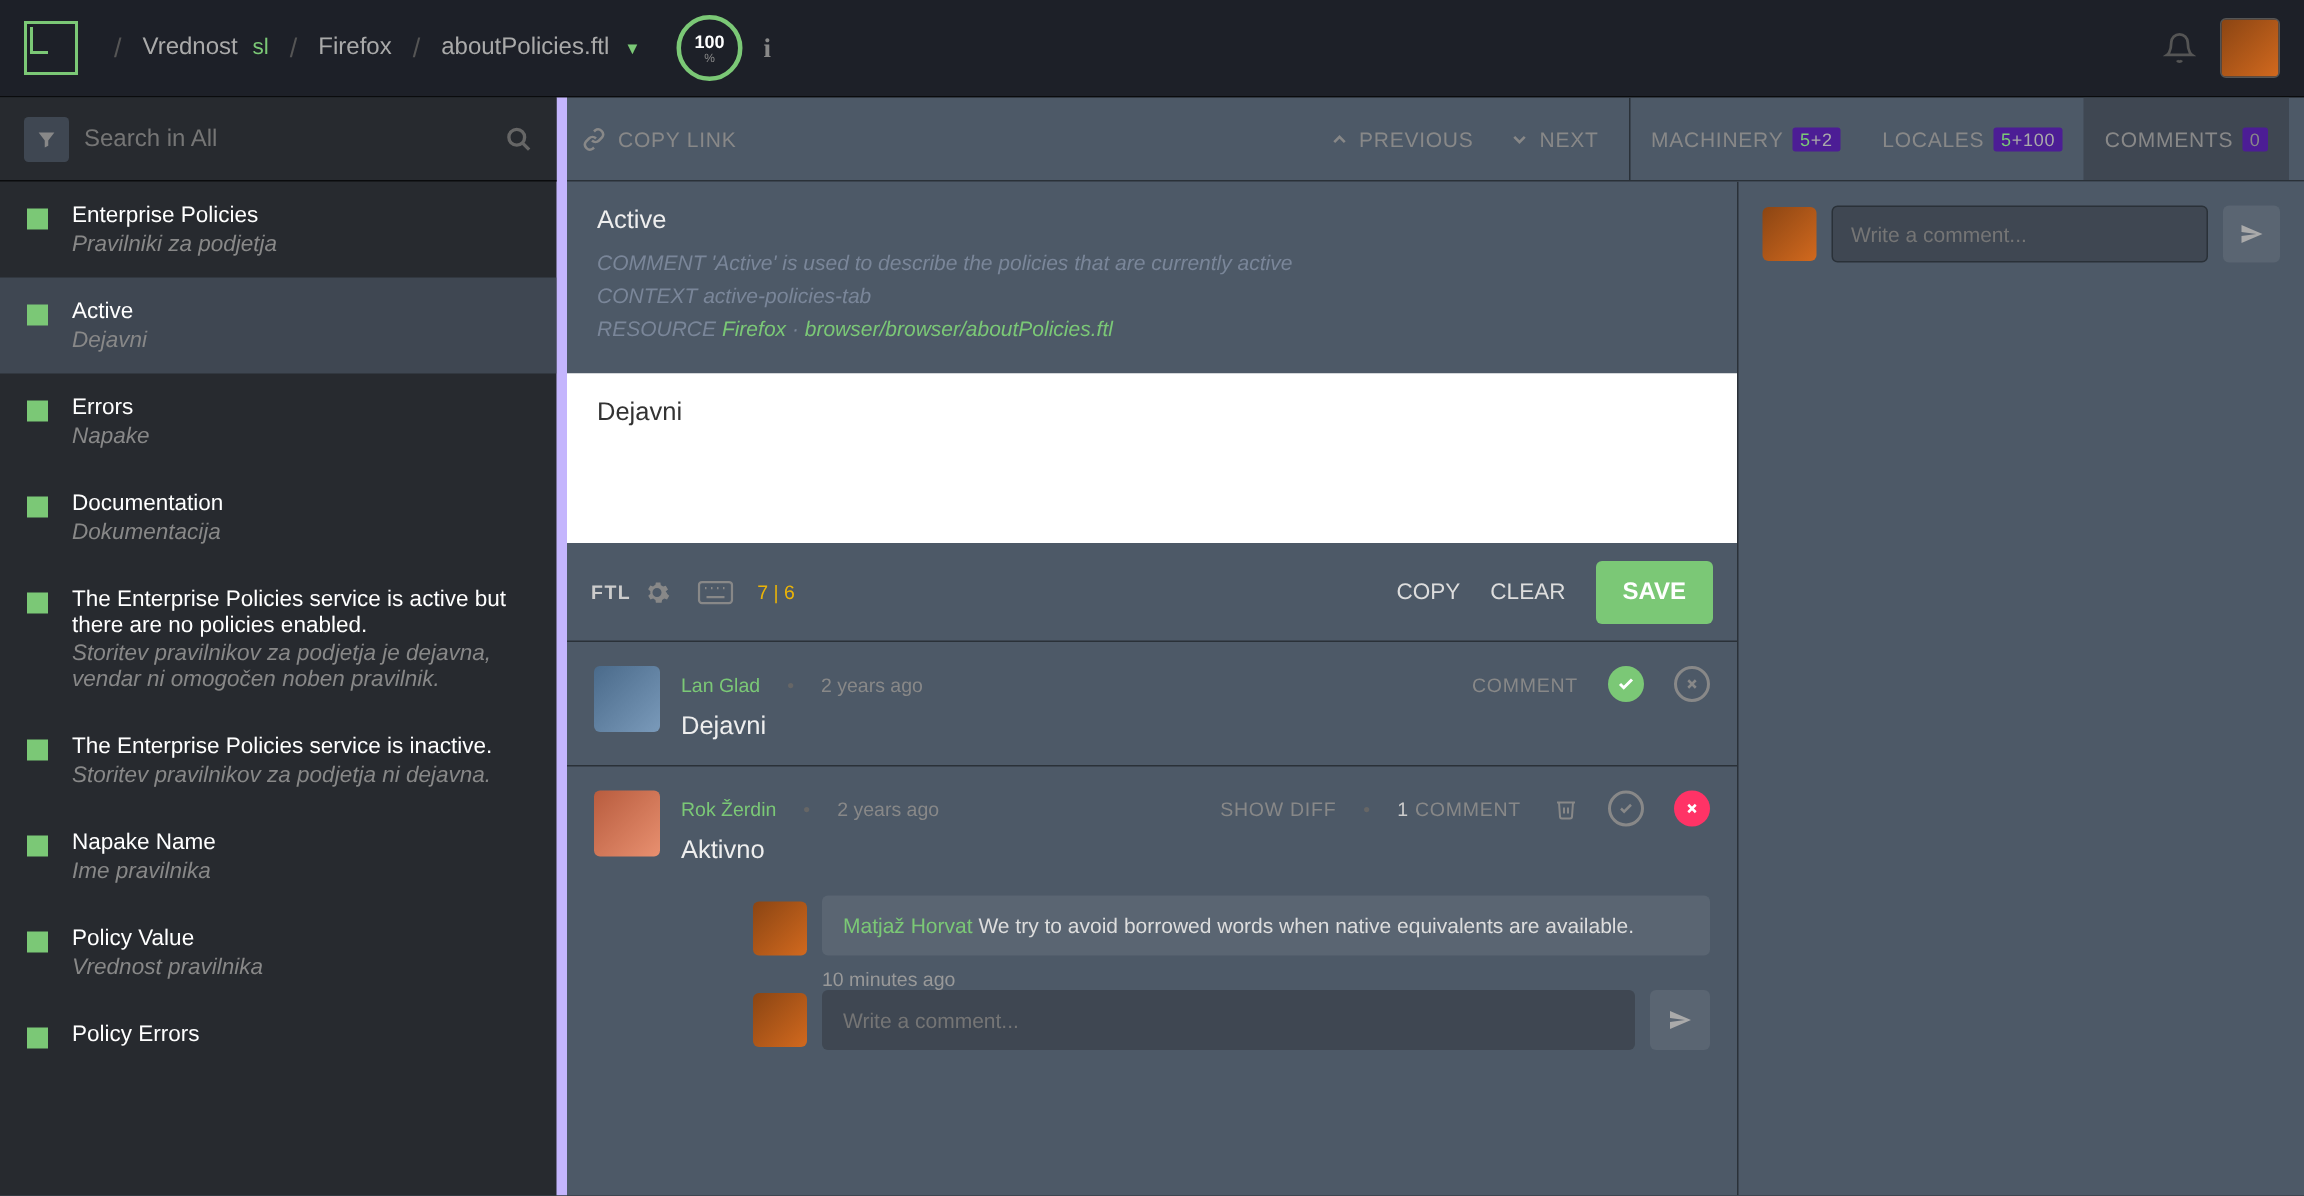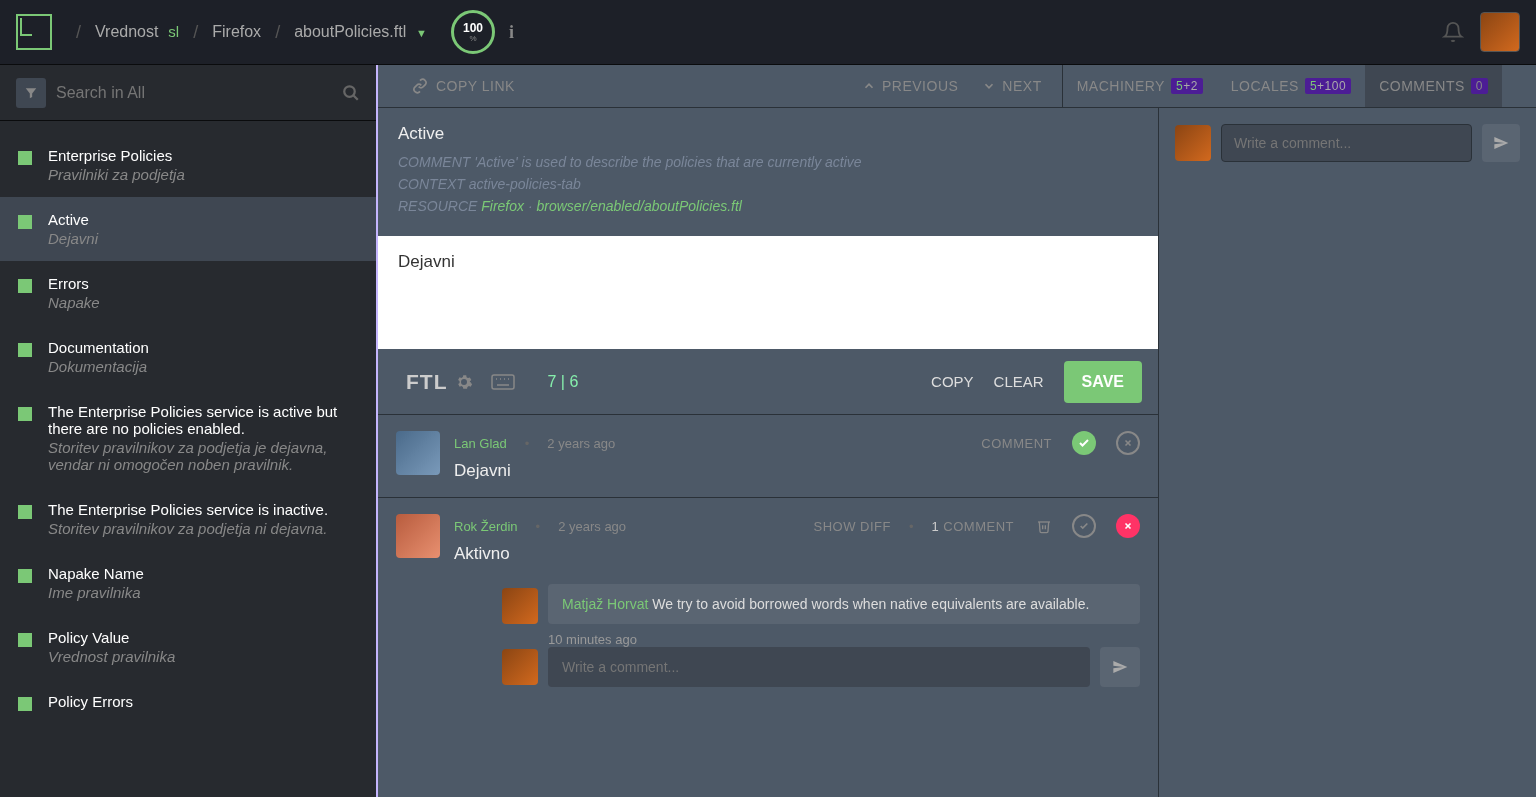--- a/index.html
+++ b/index.html
@@ -21,39 +21,39 @@
     .header-spacer { flex: 1; }
     .bell-icon { color: #555; margin-right: 16px; }
     .avatar { width: 40px; height: 40px; border-radius: 4px; border: 1px solid #555; background: linear-gradient(135deg, #8b4513, #d2691e); }
     .avatar-sm { width: 44px; height: 44px; border-radius: 4px; background: linear-gradient(135deg, #8b4513, #d2691e); flex-shrink: 0; }
     .avatar-xs { width: 36px; height: 36px; border-radius: 4px; background: linear-gradient(135deg, #8b4513, #d2691e); flex-shrink: 0; }
     .avatar-lan { background: linear-gradient(135deg, #4a6a8a, #7a9aba); }
     .avatar-rok { background: linear-gradient(135deg, #b85c3e, #e89070); }
 
     
     .layout { display: flex; height: calc(100vh - 65px); }
-    .sidebar { width: 378px; background: #272a2f; display: flex; flex-direction: column; border-right: 2px solid #c4b5fd; gap: 12px; }
+    .sidebar { width: 378px; background: #272a2f; display: flex; flex-direction: column; border-right: 7px solid #c4b5fd; }
     .main { flex: 1; display: flex; flex-direction: column; background: #4d5967; overflow: hidden; }
 
     
     .search-bar { height: 56px; background: #272a2f; display: flex; align-items: center; padding: 0 16px; border-bottom: 1px solid #0a0b0d; }
     .filter-icon-box { background: #3f4752; width: 30px; height: 30px; border-radius: 3px; display: flex; align-items: center; justify-content: center; color: #888; }
     .search-input { flex: 1; background: transparent; border: none; color: #aaa; font-size: 16px; margin-left: 10px; outline: none; }
     .search-icon { color: #666; }
 
     
     .string-list { flex: 1; overflow-y: auto; }
     .string-item { padding: 14px 18px 14px 48px; position: relative; cursor: pointer; }
     .string-item.active { background: #3f4752; }
     .status-sq { position: absolute; left: 18px; top: 18px; width: 14px; height: 14px; background: #7bc876; }
     .string-source { color: #ffffff; font-size: 15px; margin-bottom: 2px; }
     .string-trans { color: #888; font-size: 15px; font-style: italic; }
 
     
-    .detail-toolbar { height: 43px; display: flex; align-items: center; padding: 0 34px; border-bottom: 1px solid #2a3138; }
+    .detail-toolbar { height: 56px; display: flex; align-items: center; padding: 0 10px; border-bottom: 1px solid #2a3138; }
     .copy-link { display: flex; align-items: center; gap: 8px; color: #888; font-size: 14px; letter-spacing: 0.5px; }
     .detail-toolbar-spacer { flex: 1; }
     .nav-btn { display: flex; align-items: center; gap: 6px; color: #888; font-size: 14px; margin-left: 24px; letter-spacing: 0.5px; }
     .right-tabs { display: flex; align-items: center; margin-left: 20px; border-left: 1px solid #2a3138; height: 100%; }
     .right-tab { padding: 0 14px; color: #888; font-size: 14px; letter-spacing: 0.5px; display: flex; align-items: center; gap: 6px; height: 100%; }
     .right-tab.active { background: #3f4752; }
     .tab-count { background: #4c1d95; padding: 1px 5px; border-radius: 2px; font-size: 12px; }
     .tab-count .green { color: #7bc876; }
     .tab-count .plus { color: #aaa; }
 
@@ -61,24 +61,24 @@
     .detail-meta { padding: 16px 20px; }
     .detail-title { color: #eee; font-size: 17px; margin-bottom: 10px; }
     .meta-line { font-style: italic; font-size: 14px; color: #7a8699; margin-bottom: 6px; }
     .meta-label { color: #7a8699; }
     .meta-link { color: #7bc876; }
 
     
     .editor-area { background: #fff; min-height: 110px; }
     .editor-textarea { width: 100%; min-height: 110px; border: none; padding: 16px 20px; font-size: 17px; color: #333; resize: none; outline: none; font-family: inherit; }
     .editor-bar { height: 66px; display: flex; align-items: center; padding: 0 16px; background: #4d5967; border-bottom: 1px solid #2a3138; }
-    .ftl-tag { color: #ccc; font-size: 21px; font-weight: bold; letter-spacing: 1px; margin-left: 12px; }
+    .ftl-tag { color: #ccc; font-size: 13px; font-weight: bold; letter-spacing: 1px; }
     .gear-i { color: #888; margin-left: 8px; }
     .kbd-i { color: #888; margin-left: 18px; }
-    .char-count { color: #86efac; margin-left: 32px; font-size: 16px; }
+    .char-count { color: #eab308; margin-left: 16px; font-size: 13px; }
     .editor-bar-spacer { flex: 1; }
     .ed-action { color: #ddd; font-size: 15px; margin-right: 20px; cursor: pointer; }
     .save-btn { background: #7bc876; color: #fff; font-size: 16px; font-weight: bold; padding: 12px 18px; border-radius: 4px; border: none; cursor: pointer; }
 
     
     .suggestion { padding: 16px 18px; display: flex; gap: 14px; border-bottom: 1px solid #2a3138; }
     .sugg-body { flex: 1; }
     .sugg-header { display: flex; align-items: center; font-size: 13px; margin-bottom: 6px; gap: 12px; }
     .sugg-author { color: #7bc876; }
     .sugg-dot { color: #666; margin: 0 6px; }
@@ -257,21 +257,21 @@
       </div>
     </div>
 
     <div class="detail-row">
       <div class="middle-col">
         <div class="content-scroll">
           <div class="detail-meta">
             <div class="detail-title">Active</div>
             <div class="meta-line"><span class="meta-label">COMMENT</span> <span>'Active' is used to describe the policies that are currently active</span></div>
             <div class="meta-line"><span class="meta-label">CONTEXT</span> <span>active-policies-tab</span></div>
-            <div class="meta-line"><span class="meta-label">RESOURCE</span> <span class="meta-link">Firefox</span> <span style="color:#7a8699">·</span> <span class="meta-link">browser/enabled/aboutPolicies.ftl</span></div>
+            <div class="meta-line"><span class="meta-label">RESOURCE</span> <span class="meta-link">Firefox</span> <span style="color:#7a8699">·</span> <span class="meta-link">browser/browser/aboutPolicies.ftl</span></div>
           </div>
 
           <div class="editor-area">
             <textarea class="editor-textarea" style="">Dejavni</textarea>
           </div>
 
           <div class="editor-bar">
             <span class="ftl-tag">FTL</span>
             <span class="gear-i">
               <svg width="18" height="18" viewBox="0 0 24 24" fill="currentColor">

